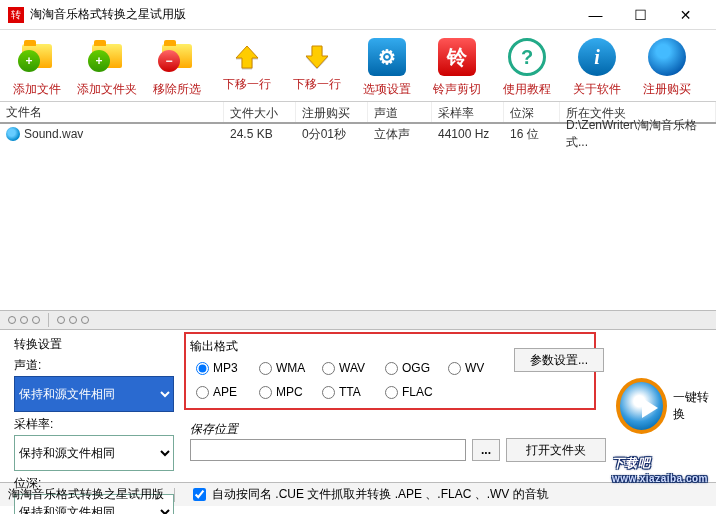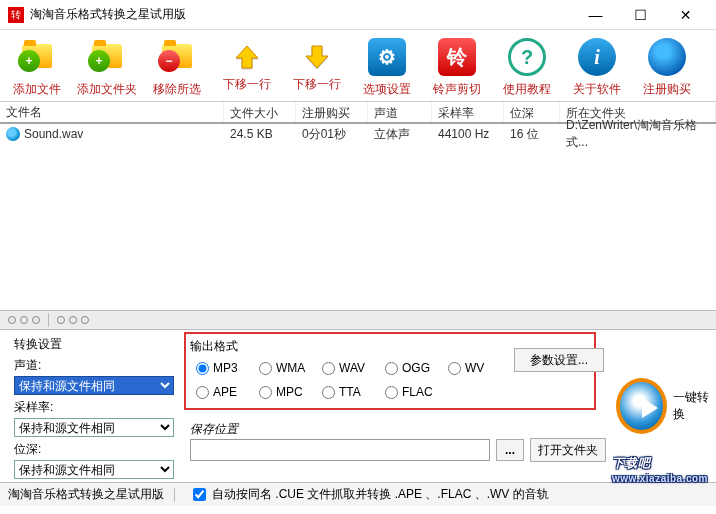--- a/index.html
+++ b/index.html
@@ -35,38 +35,38 @@
 
 .splitter { height: 20px; background: #ececec; display: flex; align-items: center; padding-left: 8px; gap: 4px; border-top: 1px solid #bbb; border-bottom: 1px solid #bbb; }
 .splitter .dot { width: 8px; height: 8px; border: 1px solid #888; border-radius: 50%; }
 .splitter .divider { width: 1px; height: 14px; background: #bbb; margin: 0 4px; }
 
 
 .settings { display: flex; height: 152px; }
 .set-left { width: 180px; padding: 6px 14px; }
 .set-left .group-title { margin-bottom: 4px; }
 .set-left label { display: block; margin: 4px 0 2px; }
-.set-left select { width: 160px; height: 19px; border: 1px solid #7a9; background: #fff; }
+.set-left select { width: 160px; height: 36px; border: 1px solid #7a9; background: #fff; }
 .set-left select.sel-blue { background: #2a6ad0; color: #fff; border: 1px solid #1a4a9a; }
 
 .set-right { flex: 1; position: relative; padding: 8px 10px 6px; }
 .outfmt-box { border: 2px solid #d33; position: absolute; left: 4px; top: 2px; width: 412px; height: 78px; pointer-events: none; }
 .out-title { margin-bottom: 6px; }
 .radio-rows { display: flex; flex-direction: column; gap: 10px; padding-left: 6px; }
 .radio-row { display: flex; gap: 0; }
 .radio-item { width: 63px; display: flex; align-items: center; gap: 4px; font-size: 12px; }
 .radio-item input { margin: 0; }
 .param-btn { position: absolute; right: 12px; top: 18px; width: 90px; height: 24px; border: 1px solid #aaa; background: #f4f4f4; }
 
 .save-row { margin-top: 22px; }
 .save-label { margin-bottom: 0; display: block; font-style: italic; }
 .save-controls { display: flex; gap: 6px; align-items: center; }
 .save-input { flex: 1; height: 22px; border: 1px solid #999; background: #fff; }
 .browse-btn { width: 28px; height: 22px; border: 1px solid #aaa; background: #f4f4f4; font-weight: bold; }
-.open-btn { width: 76px; height: 24px; border: 1px solid #aaa; background: #f4f4f4; }
+.open-btn { width: 100px; height: 24px; border: 1px solid #aaa; background: #f4f4f4; }
 
 .convert-area { width: 100px; display: flex; flex-direction: row; align-items: center; justify-content: center; gap: 6px; }
 .convert-icon { width: 56px; height: 56px; border-radius: 50%; border: 4px solid #e80; background: radial-gradient(circle at 45% 40%, #fff 15%, #39d 55%, #06a 85%); position: relative; }
 .convert-icon::after { content: ""; position: absolute; left: 22px; top: 16px; border-left: 16px solid #fff; border-top: 10px solid transparent; border-bottom: 10px solid transparent; }
 .convert-label { font-size: 12px; }
 
 
 .statusbar { height: 24px; border-top: 1px solid #bbb; display: flex; align-items: center; padding: 0 8px; gap: 6px; background: #f4f4f4; }
 .statusbar input[type=checkbox] { margin-left: 8px; }
 

